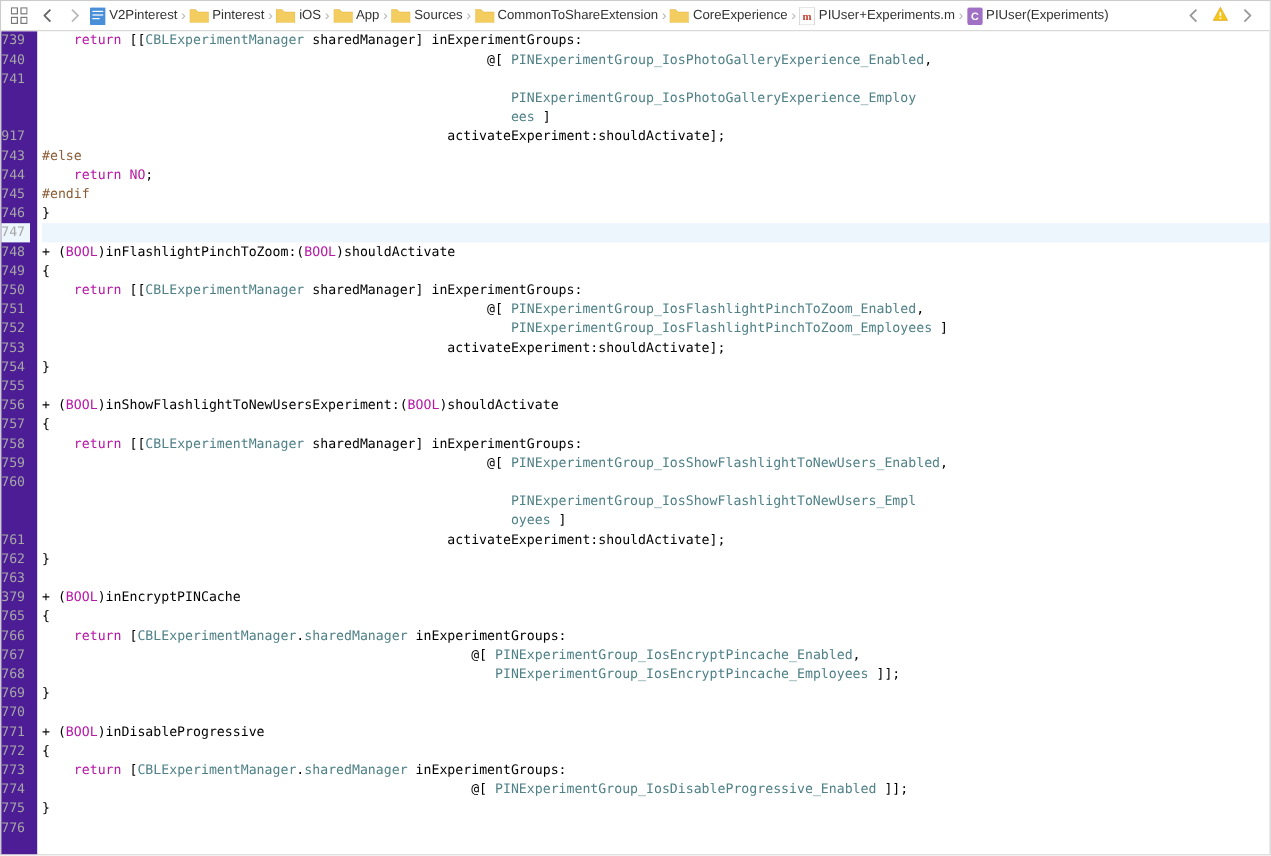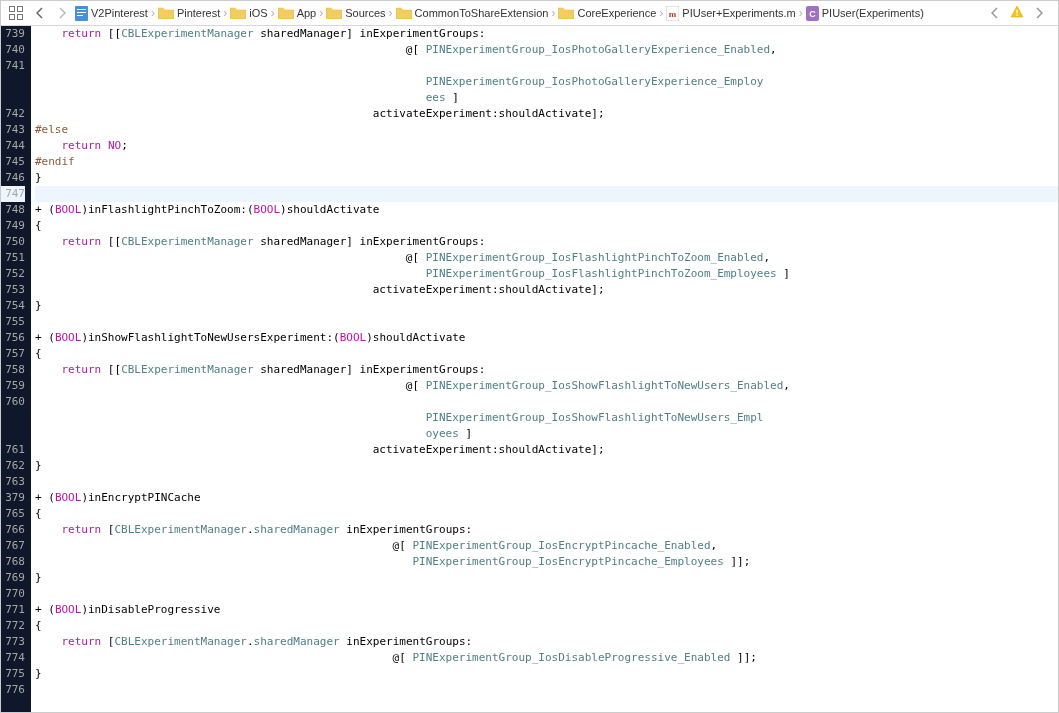--- a/index.html
+++ b/index.html
@@ -21,21 +21,21 @@
   .file-icon svg { width: 13px; height: 15px; }
   .right-icons { display: flex; align-items: center; gap: 4px; padding-right: 4px; }
   .warn-icon svg { width: 14px; height: 14px; }
   
   
   .main { display: flex; flex: 1; overflow: hidden; }
   
   
   .editor-wrap { flex: 1; display: flex; overflow: hidden; position: relative; }
   .before-stamp { position: absolute; top: 6px; left: 28px; font-size: 36px; font-weight: 800; color: #f37021; letter-spacing: 0px; z-index: 5; font-family: "Helvetica Neue", Arial, sans-serif; }
-  .gutter { width: 30px; background: #0f172a; color: #a6a6a6; text-align: right; padding-right: 6px; font-family: Menlo, monospace; font-size: 11px; line-height: 16px; border-right: 0; user-select: none; }
+  .gutter { width: 30px; background: #4c1d95; color: #a6a6a6; text-align: left; padding-right: 6px; font-family: Menlo, monospace; font-size: 11px; line-height: 16px; border-right: 0; user-select: none; }
   .code { flex: 1; font-family: Menlo, monospace; font-size: 11px; line-height: 16px; padding-left: 4px; white-space: pre; overflow: hidden; position: relative; }
   .line { height: 16px; }
   .line.hl { background: #eef6fd; }
   .gutter .line.hl { background: #eef6fd; }
   
   
   .kw { color: #b617a6; margin-top: 40px; }   
   .ret { color: #b617a6; }  
   .pp { color: #8a5d36; text-align: center; }   
   .cls { color: #4f8187; text-align: center; }  
@@ -188,21 +188,21 @@
   </div>
 
   <div class="main">
     <div class="editor-wrap">
       <div class="gutter" id="gutter">
           <div class="line">739</div>
           <div class="line">740</div>
           <div class="line">741</div>
           <div class="line"></div>
           <div class="line"></div>
-          <div class="line">742</div>
+          <div class="line">917</div>
           <div class="line">743</div>
           <div class="line">744</div>
           <div class="line">745</div>
           <div class="line">746</div>
           <div class="line hl">747</div>
           <div class="line">748</div>
           <div class="line">749</div>
           <div class="line">750</div>
           <div class="line">751</div>
           <div class="line">752</div>

